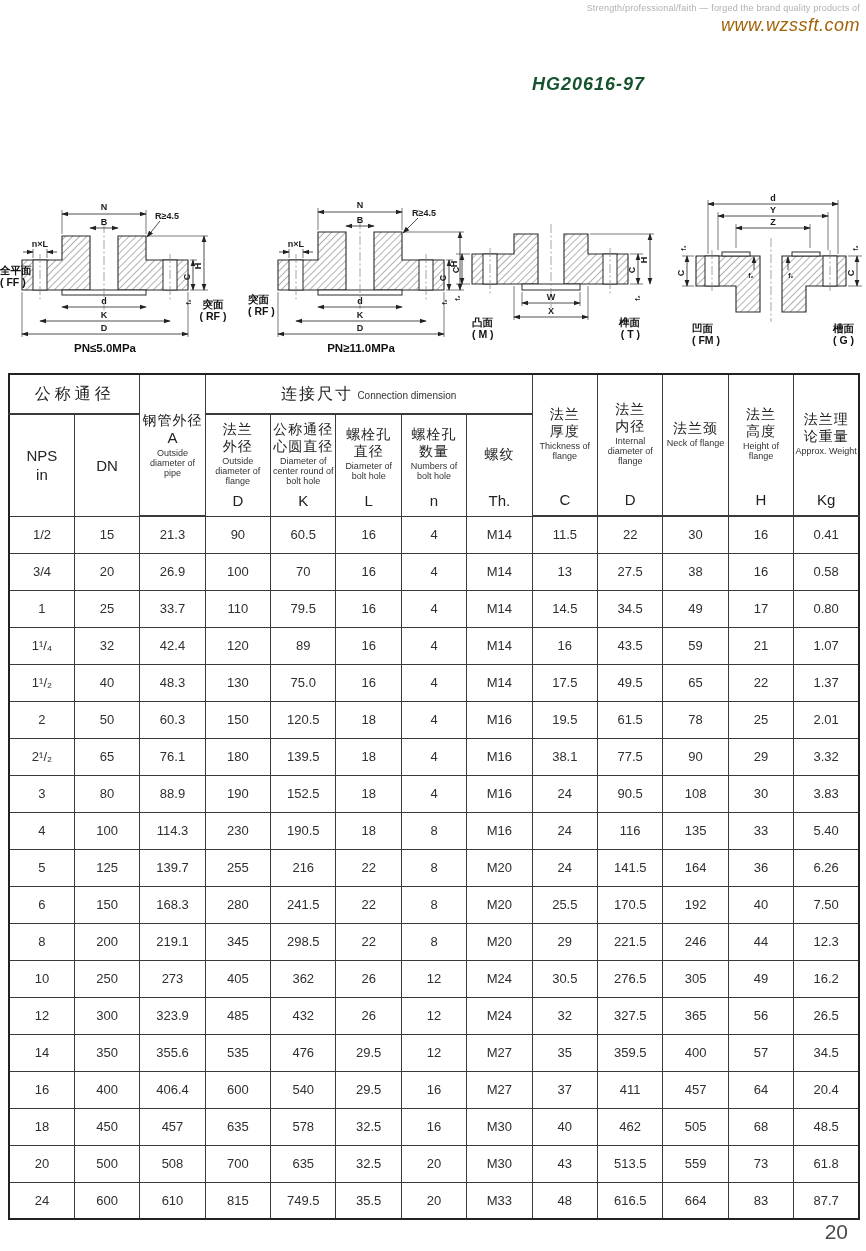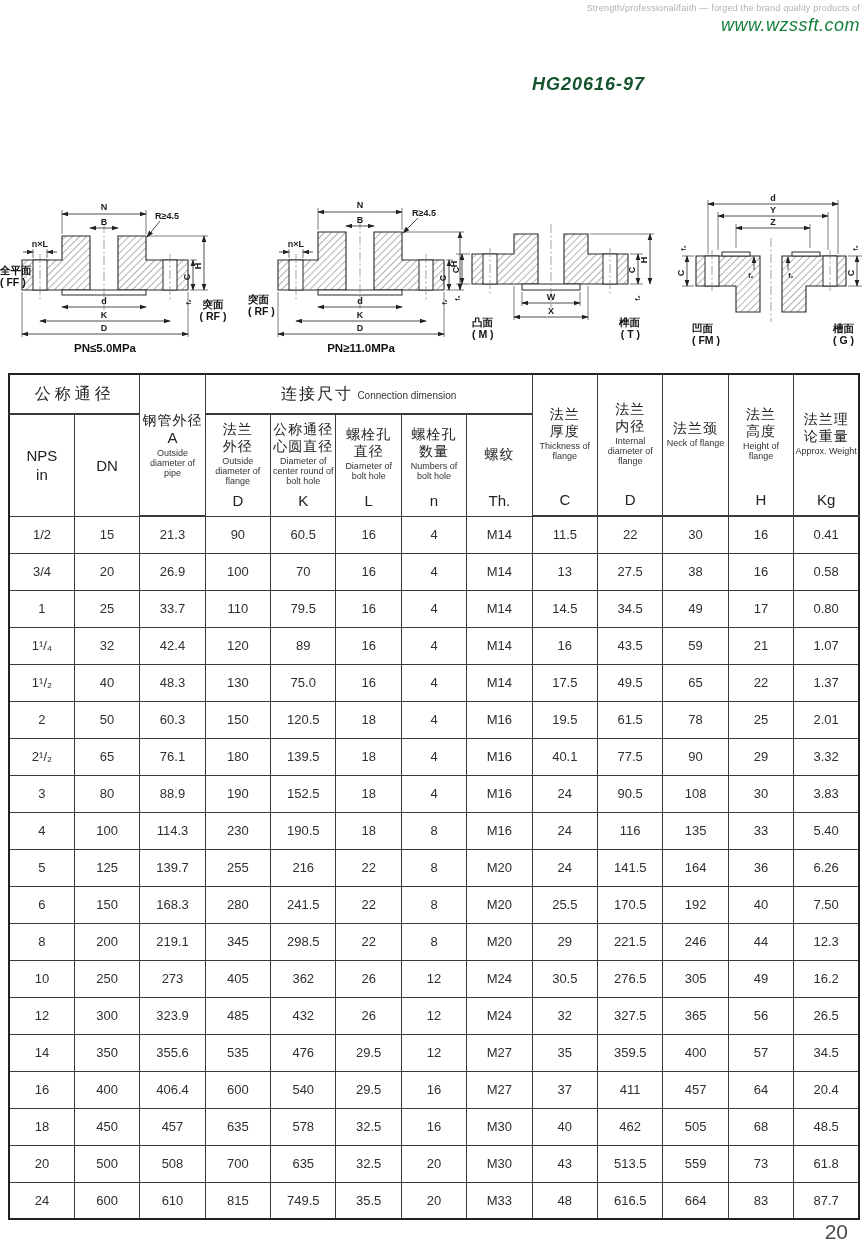--- a/index.html
+++ b/index.html
@@ -1,19 +1,19 @@
 <!DOCTYPE html>
 <html><head>
 <meta charset="utf-8">
 <style>
   html,body{margin:0;padding:0;background:#e8e8e8;}
   .page{position:relative;width:866px;height:1251px;background:#ffffff;overflow:hidden;
         font-family:"Liberation Sans","DejaVu Sans",sans-serif;color:#222;}
   .slogan{position:absolute;top:3px;right:6px;font-size:9px;color:#b0b0b0;letter-spacing:.2px;}
-  .website{position:absolute;top:15px;right:6px;font-size:18px;color:#15803d;font-style:italic;letter-spacing:.5px;}
+  .website{position:absolute;top:15px;right:6px;font-size:18px;color:#a16207;font-style:italic;letter-spacing:.5px;}
   .title{position:absolute;top:28px;left:8px;font-size:30px;font-weight:500;color:#1c1c1c;letter-spacing:.5px;white-space:nowrap;}
   .subtitle{position:absolute;top:72px;left:8px;font-size:19px;color:#2e2e2e;}
   .standard{position:absolute;top:74px;left:532px;font-size:18px;font-weight:bold;font-style:italic;color:#14532d;letter-spacing:1px;}
   .diagrams{position:absolute;top:185px;left:0;width:866px;height:185px;}
   .dg{position:absolute;}
   .dg1{left:0;top:3px;}  .dg2{left:248px;top:3px;}  .dg3{left:442px;top:11px;}  .dg4{left:678px;top:5px;}
   .dgnote{position:absolute;top:330px;left:648px;width:218px;text-align:center;font-size:9.5px;font-weight:bold;color:#111;line-height:12px;}
   
   text{font-family:"Liberation Sans","DejaVu Sans",sans-serif;}
   .dt{font-size:9px;font-weight:bold;fill:#1a1a1a;}
@@ -519,21 +519,21 @@
   </tr>
           <tr>
     <td>2¹/₂</td>
     <td>65</td>
     <td>76.1</td>
     <td>180</td>
     <td>139.5</td>
     <td>18</td>
     <td>4</td>
     <td>M16</td>
-    <td>40.1</td>
+    <td>38.1</td>
     <td>77.5</td>
     <td>90</td>
     <td>29</td>
     <td>3.32</td>
   </tr>
           <tr>
     <td>3</td>
     <td>80</td>
     <td>88.9</td>
     <td>190</td>

